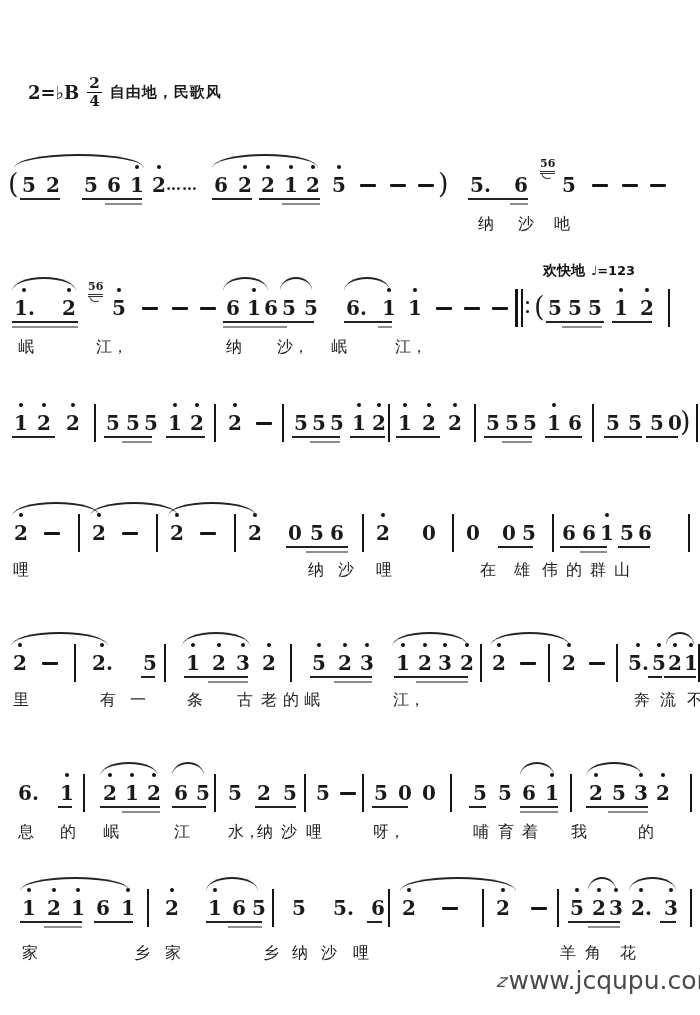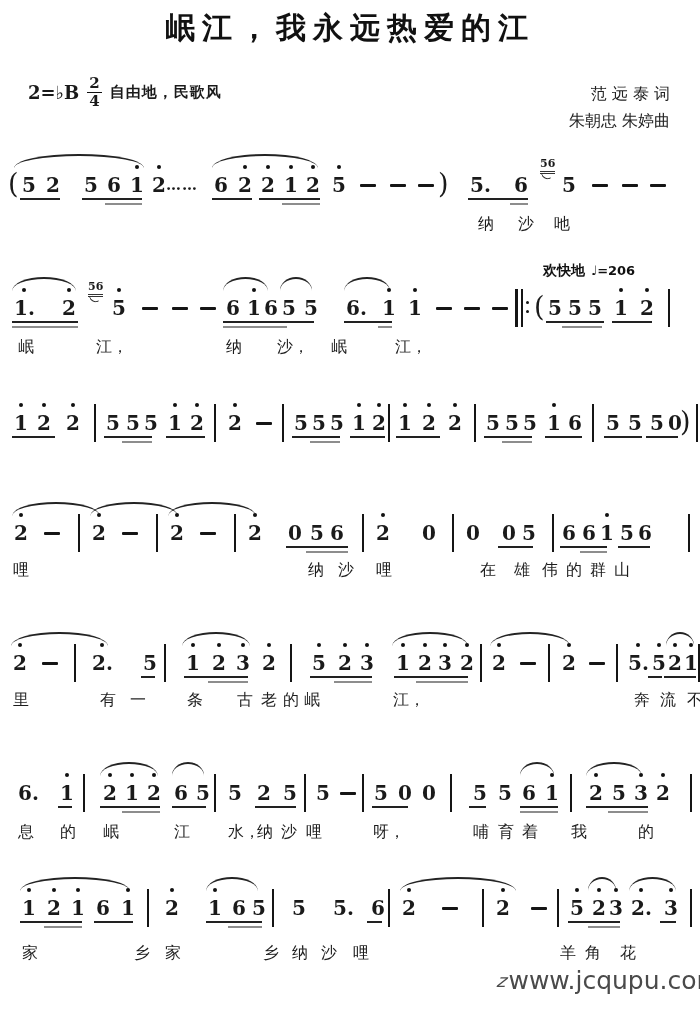--- a/index.html
+++ b/index.html
@@ -44,38 +44,33 @@
        font-family:"DejaVu Sans","Liberation Sans",sans-serif;}
   .watermark{position:absolute;top:966px;left:498px;font-size:25px;color:#4a4a4a;
        font-family:"DejaVu Sans","Liberation Sans",sans-serif;display:flex;align-items:center;}
   .watermark .wicon{font-size:18px;font-style:italic;margin-right:1px;transform:skewX(-12deg);}
 </style>
 </head>
 <body>
 
 <div class="sheet">
 
-  <div class="title">岷江，我永远热爱的江</div>
 
   <div class="keyrow">
     <span class="keysig">2=♭B</span>
     <span class="meter">
       <span class="num">2</span>
       <span class="den">4</span>
     </span>
     <span class="expression">自由地，民歌风</span>
   </div>
 
-  <div class="credits">
-    <div>范 远 泰 词</div>
-    <div>朱朝忠 朱婷曲</div>
-  </div>
 
   <div class="tempo">
-    <span>欢快地</span><span class="bpm">♩=206</span>
+    <span>欢快地</span><span class="bpm">♩=123</span>
   </div>
 
   <div class="score" id="score">
       <div class="mline" style="top: 172px;">
         <div class="paren" style="left: 8px;">(</div>
         <div class="tok" style="left: 22px;"><span>5</span></div>
         <div class="tok" style="left: 46px;"><span>2</span></div>
         <div class="tok" style="left: 84px;"><span>5</span></div>
         <div class="tok" style="left: 107px;"><span>6</span></div>
         <div class="tok" style="left: 130px;"><div class="hidot"></div><span>1</span></div>

